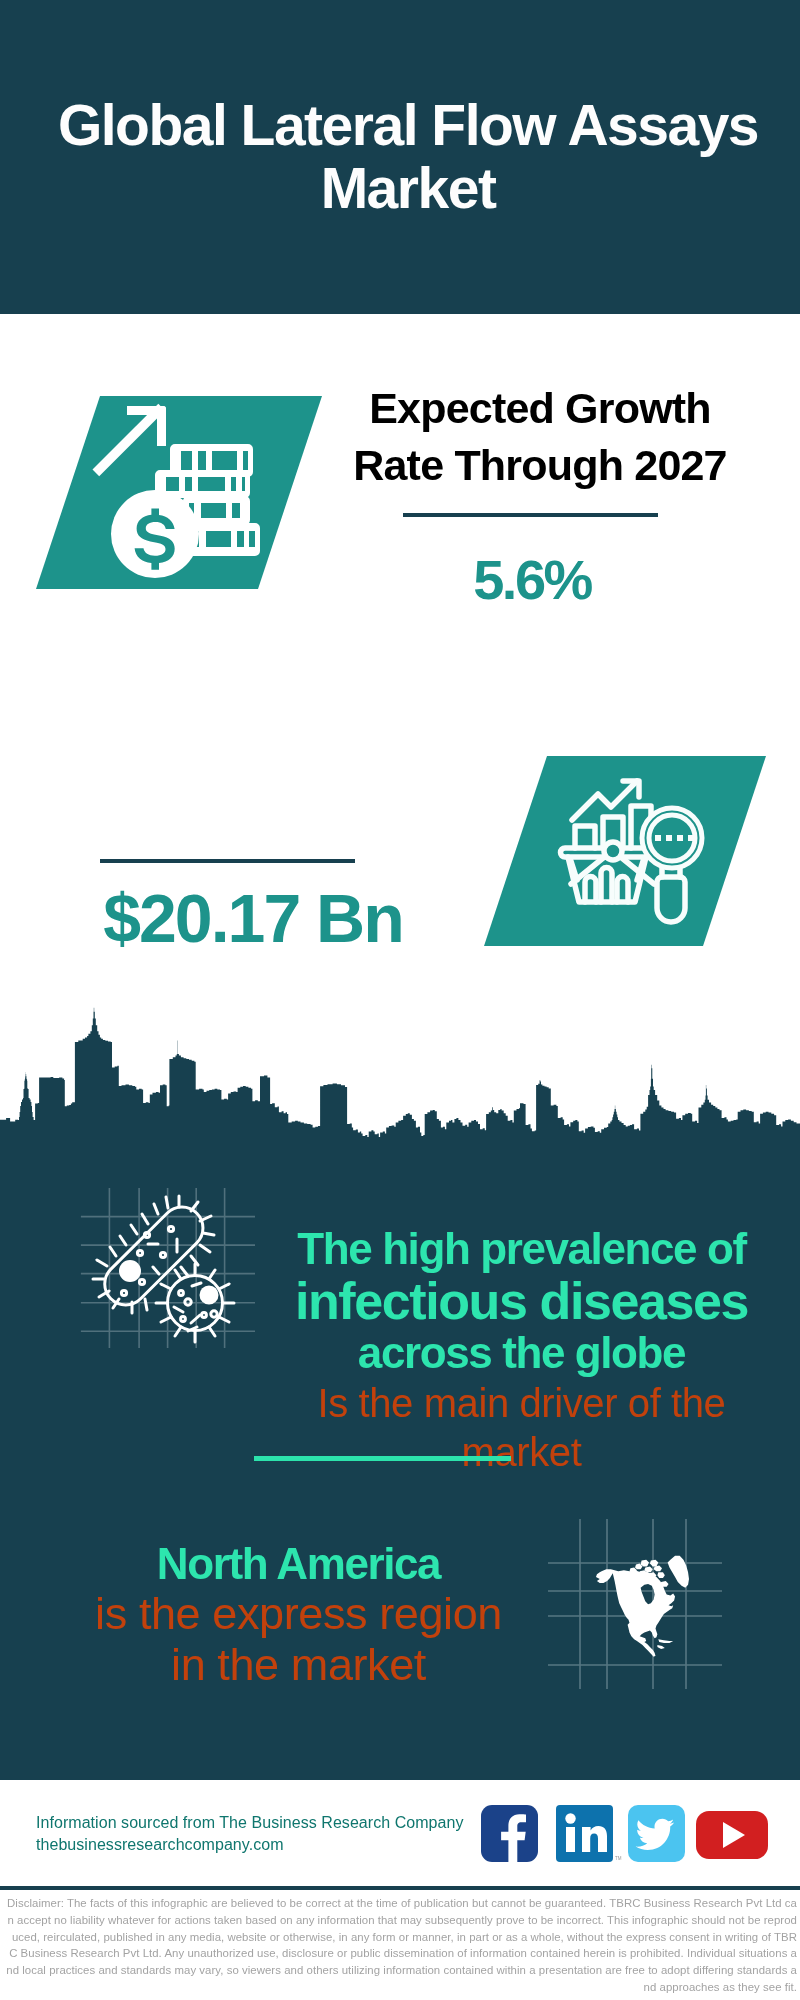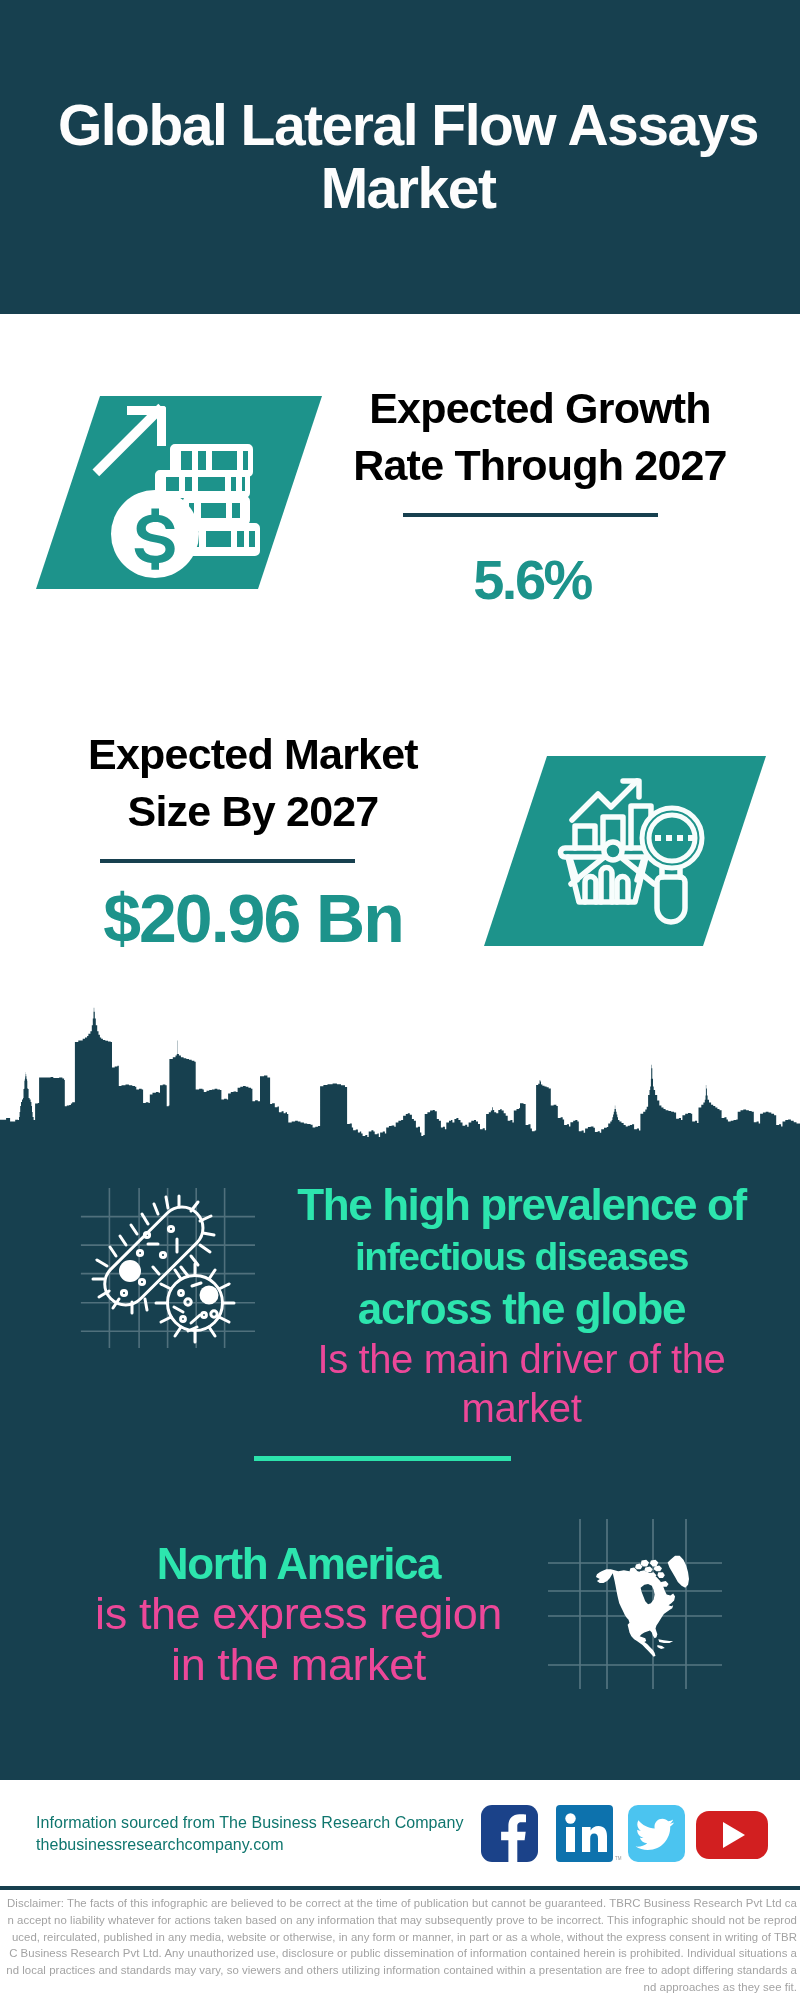--- a/index.html
+++ b/index.html
@@ -12,21 +12,21 @@
 .para{position:absolute;}
 .para>svg{display:block;}
 .stat-label{position:absolute;text-align:center;color:#000000;font-weight:bold;font-size:43px;line-height:57px;letter-spacing:-0.8px;white-space:nowrap;}
 .rule{position:absolute;background:#17404f;}
 .stat-value{position:absolute;text-align:center;color:#1d938b;font-weight:bold;letter-spacing:-1.8px;}
 .skyline{position:absolute;left:0;top:1004px;width:800px;height:152px;}
 .skyline svg{display:block;}
 .darkbody{position:absolute;left:0;top:1150px;width:800px;height:630px;background:#17404f;}
 .blk{position:absolute;}
 .hi{color:#2de5ae;font-weight:bold;display:block;letter-spacing:-1.4px;white-space:nowrap;}
-.sub{color:#ec4899;font-weight:normal;display:block;letter-spacing:-0.4px;white-space:nowrap;}
+.sub{color:#c2410c;font-weight:normal;display:block;letter-spacing:-0.4px;white-space:nowrap;}
 .rule-green{position:absolute;background:#2ce3ac;}
 .src{position:absolute;color:#0f766e;font-size:16px;line-height:20px;letter-spacing:0.05px;white-space:nowrap;}
 .social{position:absolute;}
 .hr-dark{position:absolute;left:0;width:800px;background:#17404f;}
 .disclaimer{position:absolute;color:#a3a3a3;font-size:11.4px;line-height:16.8px;text-align:right;word-break:break-all;letter-spacing:0.05px;}
 </style>
 </head>
 <body>
 
 <div class="page">
@@ -70,26 +70,22 @@
  </svg>
 </div>
 
 <div class="stat-label" style="left:350px;top:380px;width:380px;">
   <span>Expected Growth</span><br>
   <span>Rate Through 2027</span>
 </div>
 <div class="rule" style="left:403px;top:513px;width:255px;height:4px;"></div>
 <div class="stat-value" style="left:342px;top:541px;width:380px;font-size:56px;line-height:78px;letter-spacing:-2.5px;">5.6%</div>
 
-<div class="stat-label" style="left:63px;top:726px;width:380px;">
-  <span>Expected Market</span><br>
-  <span>Size By 2027</span>
-</div>
 <div class="rule" style="left:100px;top:859px;width:255px;height:4px;"></div>
-<div class="stat-value" style="left:63px;top:884px;width:380px;font-size:68px;line-height:68px;letter-spacing:-2.0px;">$20.96 Bn</div>
+<div class="stat-value" style="left:63px;top:884px;width:380px;font-size:68px;line-height:68px;letter-spacing:-2.0px;">$20.17 Bn</div>
 
 <div class="para" style="left:484px;top:756px;">
  <svg width="282" height="190" viewBox="0 0 282 190">
   <polygon points="63,0 282,0 219,190 0,190" fill="#1d938b"></polygon>
   <g fill="none" stroke="#f7fdfc" stroke-width="5.5" stroke-linecap="round" stroke-linejoin="round">
     <polyline points="88,64 114,38 127,51 141,37 153,25"></polyline>
     <polyline points="139,25 155,25 155,41"></polyline>
     <path d="M91,92 v-22 h20 v22"></path>
     <path d="M119,92 v-31 h20 v31"></path>
     <path d="M147,92 v-42 h20 v42"></path>
@@ -199,22 +195,22 @@
       <line x1="114" y1="110" x2="123" y2="107"></line>
       <line x1="96" y1="131" x2="105" y2="136"></line>
       <line x1="113" y1="147" x2="122" y2="139"></line>
       <line x1="110" y1="155" x2="119" y2="151"></line>
     </g>
   </g>
  </svg>
 </div>
 
 <div class="blk" style="left:290px;top:1179px;width:463px;text-align:center;">
-  <span class="hi" style="font-size:44px;line-height:52px;">The high prevalence of</span>
-  <span class="hi" style="font-size:39px;line-height:52px;">infectious diseases</span>
+  <span class="hi" style="font-size:44px;line-height:52px;margin-top:44px;">The high prevalence of</span>
+  <span class="hi" style="font-size:52px;line-height:52px;">infectious diseases</span>
   <span class="hi" style="font-size:44px;line-height:52px;">across the globe</span>
   <span class="sub" style="font-size:40px;line-height:49px;">Is the main driver of the</span>
   <span class="sub" style="font-size:40px;line-height:49px;">market</span>
 </div>
 
 <div class="rule-green" style="left:254px;top:1456px;width:257px;height:5px;"></div>
 
 <div class="blk" style="left:66px;top:1539px;width:465px;text-align:center;">
   <span class="hi" style="font-size:44px;line-height:49px;">North America</span>
   <span class="sub" style="font-size:45px;line-height:51px;">is the express region</span>

